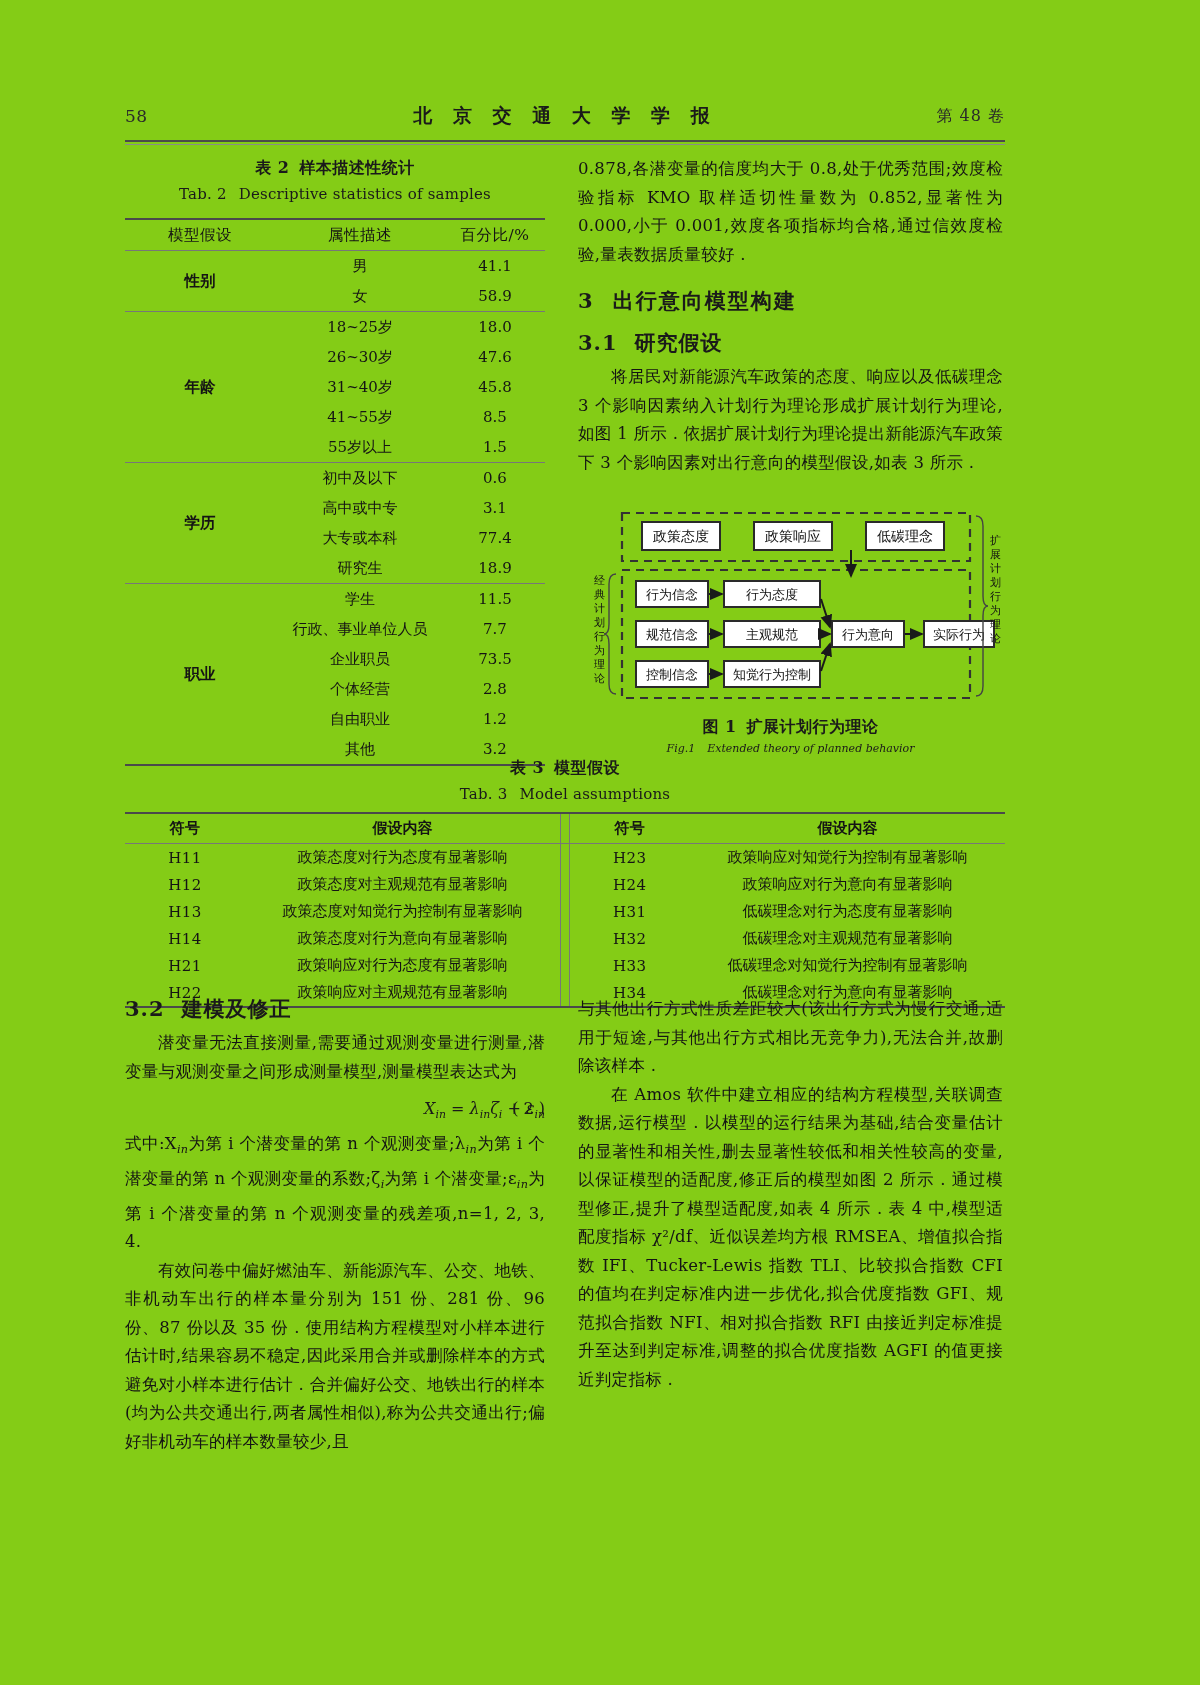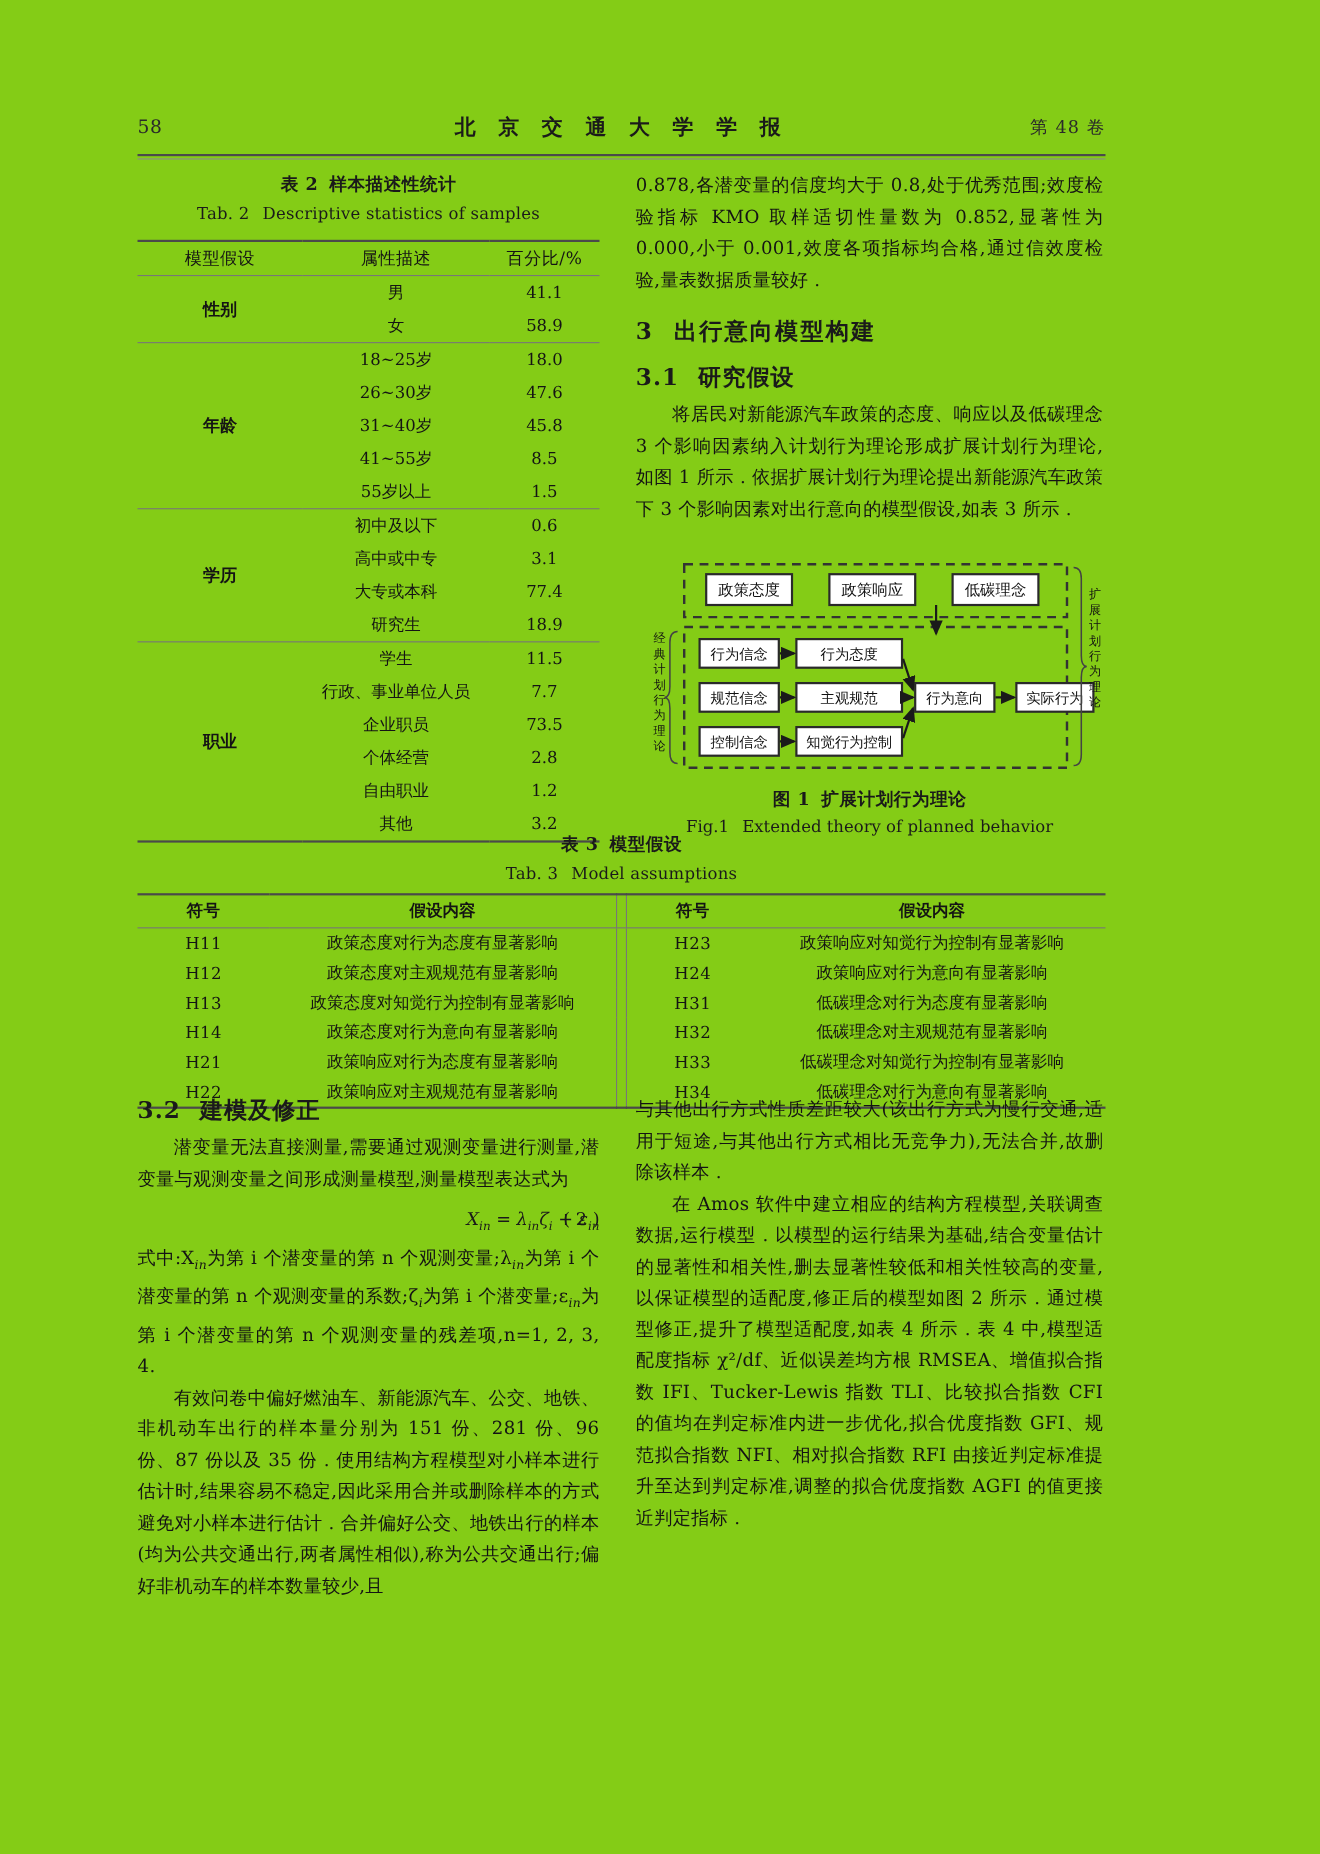--- a/index.html
+++ b/index.html
@@ -180,22 +180,23 @@
   .fcap-cn {
     text-align: center;
     font-size: 16px;
     font-weight: bold;
     letter-spacing: 0.5px;
     margin-top: 6px;
   }
   .fcap-cn .lbl { margin-right: 10px; }
   .fcap-en {
     text-align: center;
-    font-size: 15px;
+    font-size: 11px;
     margin-top: 4px;
+    font-style: italic;
   }
   .fcap-en .lbl { margin-right: 12px; }
 
   .formula {
     text-align: center;
     font-size: 16px;
     font-style: italic;
     font-family: "DejaVu Serif","Liberation Serif",serif;
     position: relative;
     height: 30px;

